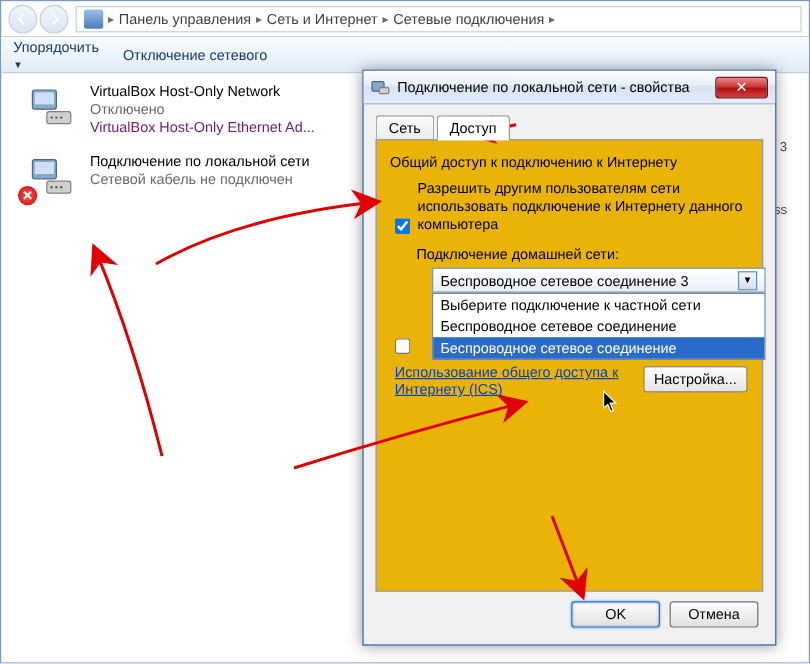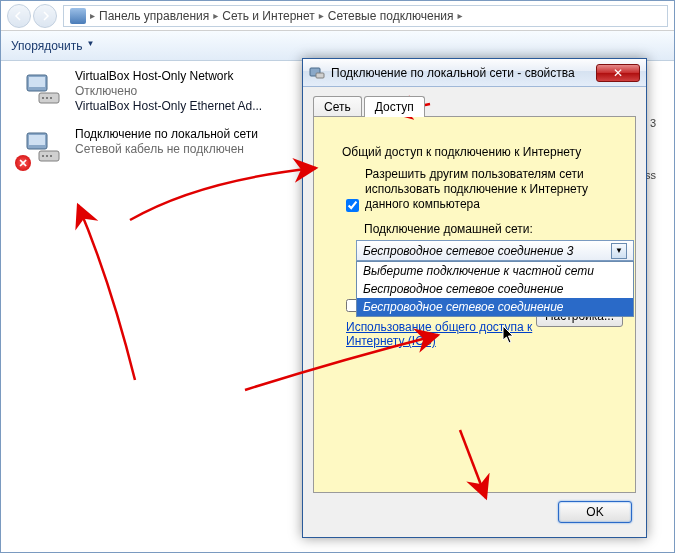--- a/index.html
+++ b/index.html
@@ -10,53 +10,53 @@
   .addr-bar { height: 30px; display: flex; align-items: center; border-bottom: 1px solid #d0d0d0; padding: 0 6px; gap: 6px; }
   .nav-btns { display: flex; gap: 2px; align-items: center; }
   .nav-circle { width: 24px; height: 24px; border-radius: 50%; background: linear-gradient(#dfe9f5,#a9c1de); border: 1px solid #6a8bb0; display: flex; align-items: center; justify-content: center; color: #fff; }
   .nav-circle.disabled { opacity: .4; }
   .addr-path { flex: 1; height: 22px; border: 1px solid #c0d0e0; background: #fff; display: flex; align-items: center; padding: 0 6px; gap: 4px; }
   .crumb { color: #404040; }
   .crumb-sep { color: #666; font-size: 10px; }
   .path-icon { width: 16px; height: 16px; background: linear-gradient(#9cc0e8,#4a7cb8); border-radius: 2px; }
   
   .toolbar { height: 30px; background: linear-gradient(#f7fbff,#e1ecf8); border-bottom: 1px solid #c0d0e0; display: flex; align-items: center; padding: 0 10px; gap: 20px; }
-  .toolbar-item { color: #1a3a6e; display: flex; align-items: flex-start; gap: 4px; }
+  .toolbar-item { color: #1a3a6e; display: flex; align-items: flex-start; gap: 4px; flex-direction: column; }
   .dd-arrow { font-size: 8px; }
   
   .conn-list { padding: 8px 20px; }
   .conn-item { display: flex; gap: 10px; margin-bottom: 14px; }
   .conn-icon { width: 44px; height: 40px; position: relative; flex-shrink: 0; }
   .conn-icon svg { width: 100%; height: 100%; }
   .conn-text { display: flex; flex-direction: column; gap: 1px; }
   .conn-name { color: #000; }
   .conn-status { color: #6a6a6a; }
-  .conn-adapter { color: #0f172a; white-space: nowrap; }
+  .conn-adapter { color: #701a75; white-space: nowrap; }
   .red-x { position: absolute; left: -6px; bottom: -4px; width: 16px; height: 16px; background: radial-gradient(#ff5a5a,#c80000); border-radius: 50%; color: #fff; font-weight: bold; display: flex; align-items: center; justify-content: center; font-size: 11px; }
   
   
   .dialog { position: absolute; left: 302px; top: 58px; width: 345px; height: 480px; border: 1px solid #2a5a9a; background: #f0f0f0; box-shadow: 0 0 12px rgba(0,0,0,.4); }
   .dlg-title { height: 28px; background: linear-gradient(#fdfdfe,#e8eef7 45%,#d6e2f1 46%,#e4edf9); display: flex; align-items: center; padding: 0 6px; gap: 6px; border-bottom: 1px solid #a0b8d8; }
   .dlg-title-icon { width: 16px; height: 16px; }
   .dlg-title-text { flex: 1; color: #000; }
   .dlg-close { width: 44px; height: 18px; background: linear-gradient(#e68a8a,#c83030 48%,#b01010 52%,#d04040); border: 1px solid #801010; border-radius: 3px; color: #fff; display: flex; align-items: center; justify-content: center; font-size: 11px; }
   
   .dlg-body { padding: 8px 10px 10px; height: calc(100% - 28px); display: flex; flex-direction: column; }
   .tabs { display: flex; position: relative; top: 1px; }
   .tab { padding: 3px 10px; border: 1px solid #9a9a9a; background: linear-gradient(#fafafa,#ececec); border-bottom: none; margin-right: 2px; border-radius: 3px 3px 0 0; }
   .tab.active { background: #fff; position: relative; z-index: 2; }
-  .tab-panel { flex: 1; background: #fef9c3; border: 1px solid #9a9a9a; padding: 28px; position: relative; }
+  .tab-panel { flex: 1; background: #eab308; border: 1px solid #9a9a9a; padding: 11px; position: relative; }
   
   .group-label { margin-bottom: 8px; }
   .check-row { display: flex; align-items: flex-end; gap: 6px; margin: 6px 0 10px 4px; }
   .check-row input { margin-top: 2px; }
   .check-label { line-height: 1.25; }
   .sub-label { margin: 6px 0 4px 22px; }
   
-  .select-wrap { margin-left: 14px; position: relative; font-style: italic; }
+  .select-wrap { margin-left: 35px; position: relative; }
   .select-box { width: 278px; height: 21px; border: 1px solid #7a9ac0; background: linear-gradient(#fff,#e8eef7); display: flex; align-items: center; padding: 0 6px; justify-content: space-between; }
   .select-btn { width: 16px; height: 16px; background: linear-gradient(#f5f9fe,#cfe0f2); border: 1px solid #6a8bb0; display: flex; align-items: center; justify-content: center; font-size: 8px; }
   .dropdown { position: absolute; left: 0; top: 21px; width: 278px; border: 1px solid #6a8bb0; background: #fff; z-index: 5; }
   .dd-option { padding: 2px 6px; }
   .dd-option.hover { background: #2a6ac8; color: #fff; }
   
   .check-row2 { display: flex; align-items: flex-start; gap: 6px; margin: 38px 0 8px 4px; }
   
   .link { color: #0040c8; text-decoration: underline; cursor: pointer; }
   .settings-btn { position: absolute; right: 12px; top: 188px; height: 22px; padding: 0 8px; border: 1px solid #8a8a8a; background: linear-gradient(#fdfdfd,#e6e6e6); border-radius: 3px; }
@@ -99,20 +99,23 @@
       <span class="crumb-sep">▸</span>
       <span class="crumb">Сетевые подключения</span>
       <span class="crumb-sep">▸</span>
     </div>
   </div>
 
   <div class="toolbar">
     <div class="toolbar-item">
       <span>Упорядочить</span>
       <span class="dd-arrow">▼</span>
+    </div>
+    <div class="toolbar-item">
+      <span>Отключение сетевого</span>
     </div>
   </div>
 
   <div class="conn-list">
     <div class="conn-item">
       <div class="conn-icon">
         <svg viewBox="0 0 44 40">
           <rect x="6" y="6" width="20" height="16" rx="2" fill="#8aa8c8" stroke="#4a6a8a"></rect>
           <rect x="8" y="8" width="16" height="10" fill="#cfe0f2"></rect>
           <rect x="18" y="24" width="20" height="10" rx="2" fill="#d0d0d0" stroke="#808080"></rect>
@@ -197,20 +200,21 @@
         <input type="checkbox" style="">
       </div>
       
       <a class="link" style="display:inline-block;margin-left:4px;max-width:200px">Использование общего доступа к Интернету (ICS)</a>
       
       <button class="settings-btn"><span>Настройка...</span></button>
     </div>
 
     <div class="dlg-buttons">
       <button class="btn default"><span>OK</span></button>
+      <button class="btn"><span>Отмена</span></button>
     </div>
   </div>
 </div>
 
 <div class="cursor" style="left:502px; top:325px">
   <svg viewBox="0 0 14 20">
       <path d="M1 1 L1 15 L4.5 12 L7 18 L9 17 L6.5 11 L11 11 Z" fill="#000" stroke="#fff" stroke-width="1"></path>
     </svg>
 </div>
 

